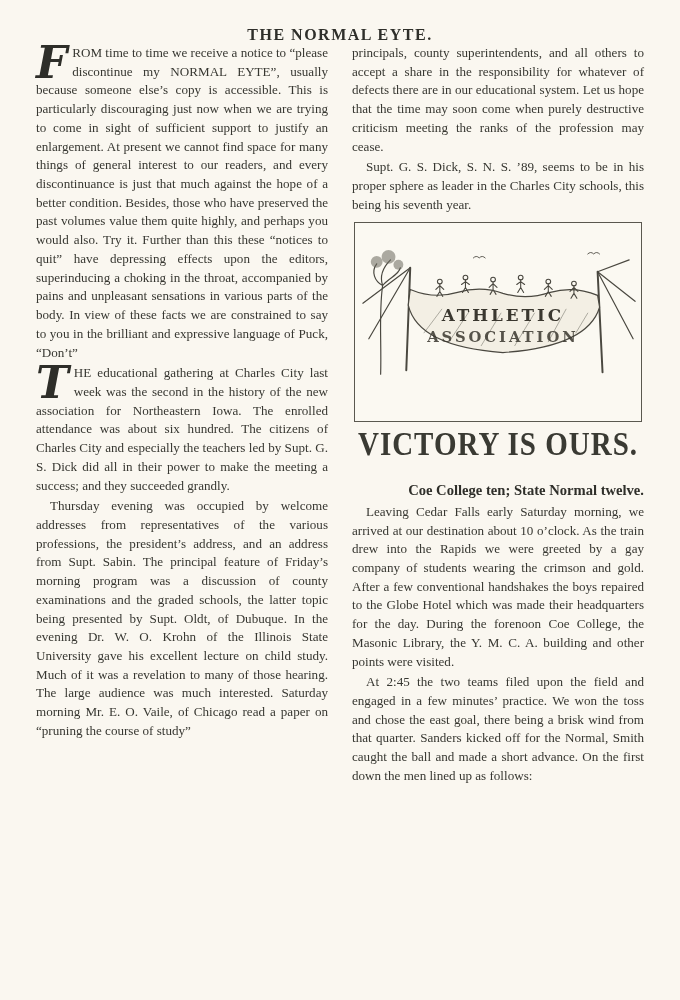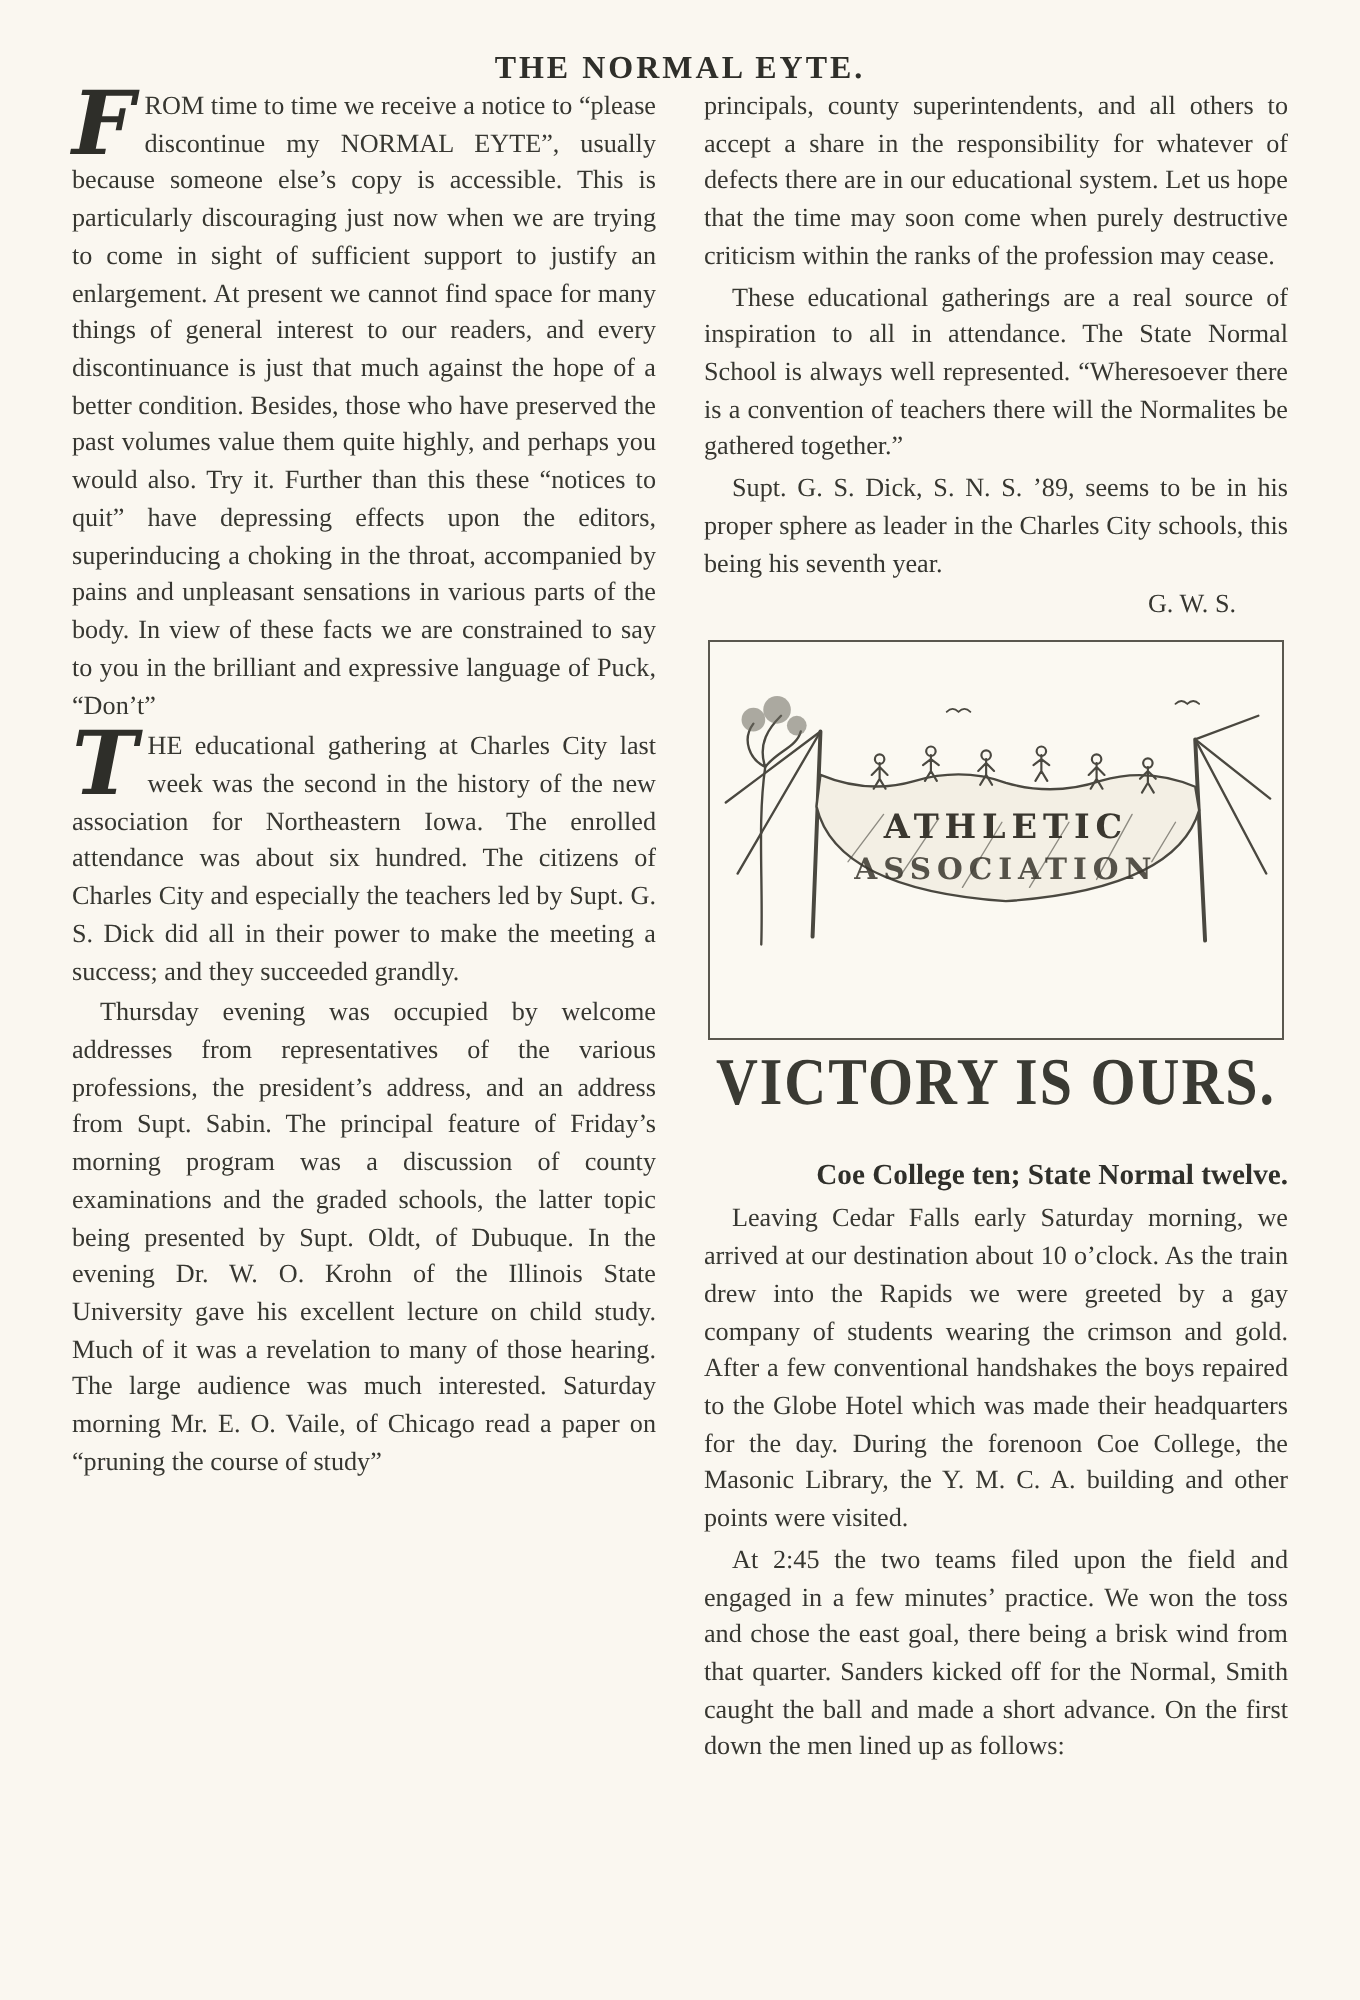--- a/index.html
+++ b/index.html
@@ -63,24 +63,22 @@
       </p>
 
 
       <p class="flush">
         <span class="dropcap">T</span><span>HE educational gathering at Charles City last week was the second in the history of the new association for Northeastern Iowa.  The enrolled attendance was about six hundred.  The citizens of Charles City and especially the teachers led by Supt. G. S. Dick did all in their power to make the meeting a success; and they succeeded grandly.</span>
       </p>
       <p>Thursday evening was occupied by welcome addresses from representatives of the various professions, the president’s address, and an address from Supt. Sabin.  The principal feature of Friday’s morning program was a discussion of county examinations and the graded schools, the latter topic being presented by Supt. Oldt, of Dubuque.  In the evening Dr. W. O. Krohn of the Illinois State University gave his excellent lecture on child study.  Much of it was a revelation to many of those hearing.  The large audience was much interested.  Saturday morning Mr. E. O. Vaile, of Chicago read a paper on “pruning the course of study”</p>
     </div>
 
     <div class="col">
-      <p class="flush">principals, county superintendents, and all others to accept a share in the responsibility for whatever of defects there are in our educational system.  Let us hope that the time may soon come when purely destructive criticism within the ranks of the profession may cease.</p>
-      <p>These educational gatherings are a real source of inspiration to all in attendance.  The State Normal School is always well represented.  “Wheresoever there is a convention of teachers there will the Normalites be gathered together.”</p>
+      <p class="flush">principals, county superintendents, and all others to accept a share in the responsibility for whatever of defects there are in our educational system.  Let us hope that the time may soon come when purely destructive criticism meeting the ranks of the profession may cease.</p>
       <p>Supt. G. S. Dick, S. N. S. ’89, seems to be in his proper sphere as leader in the Charles City schools, this being his seventh year.</p>
-      <div class="signature">G. W. S.</div>
 
       <div class="illustration-box">
         <svg viewBox="0 0 290 158">
           <g stroke="#4a4840" stroke-width="1.2" fill="none" stroke-linecap="round">
 
             <path d="M26 132 C27 100 24 70 28 42"></path>
             <path d="M28 42 C20 38 16 28 22 20 M28 42 C34 34 44 32 46 24 M28 42 C24 30 30 22 36 16"></path>
             <circle cx="22" cy="18" r="6" fill="#6a675c" stroke="none" opacity="0.55"></circle>
             <circle cx="34" cy="13" r="7" fill="#6a675c" stroke="none" opacity="0.55"></circle>
             <circle cx="44" cy="21" r="5" fill="#6a675c" stroke="none" opacity="0.55"></circle>

